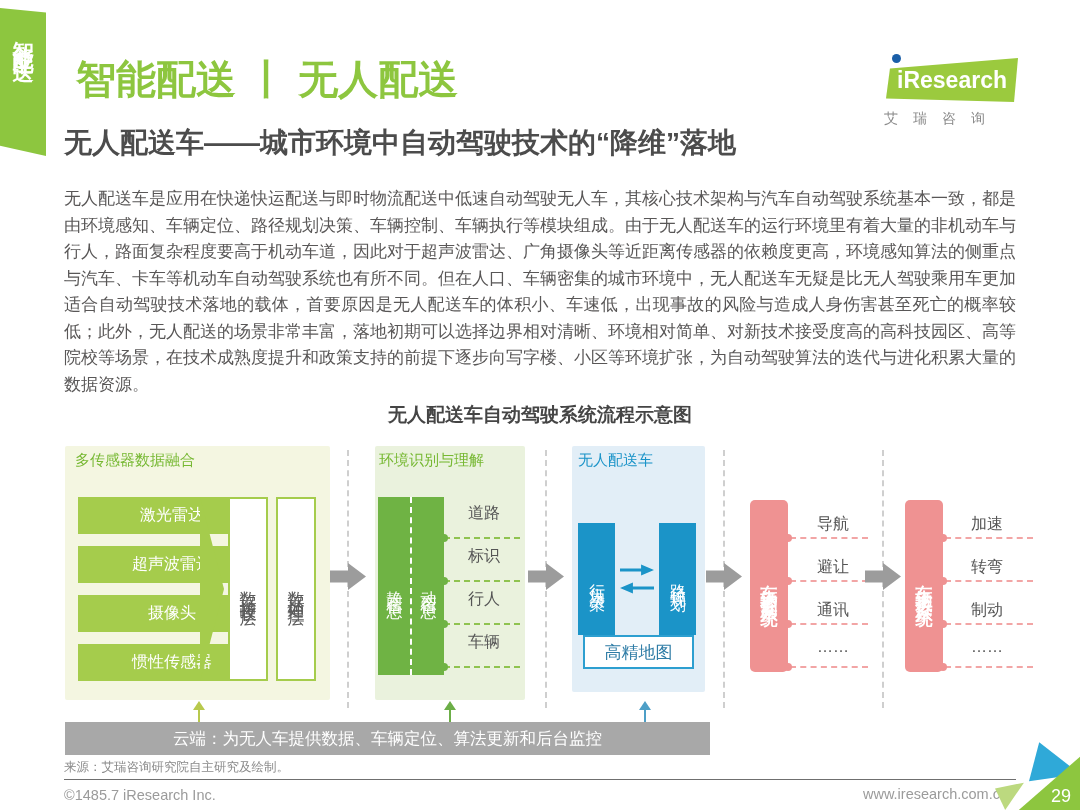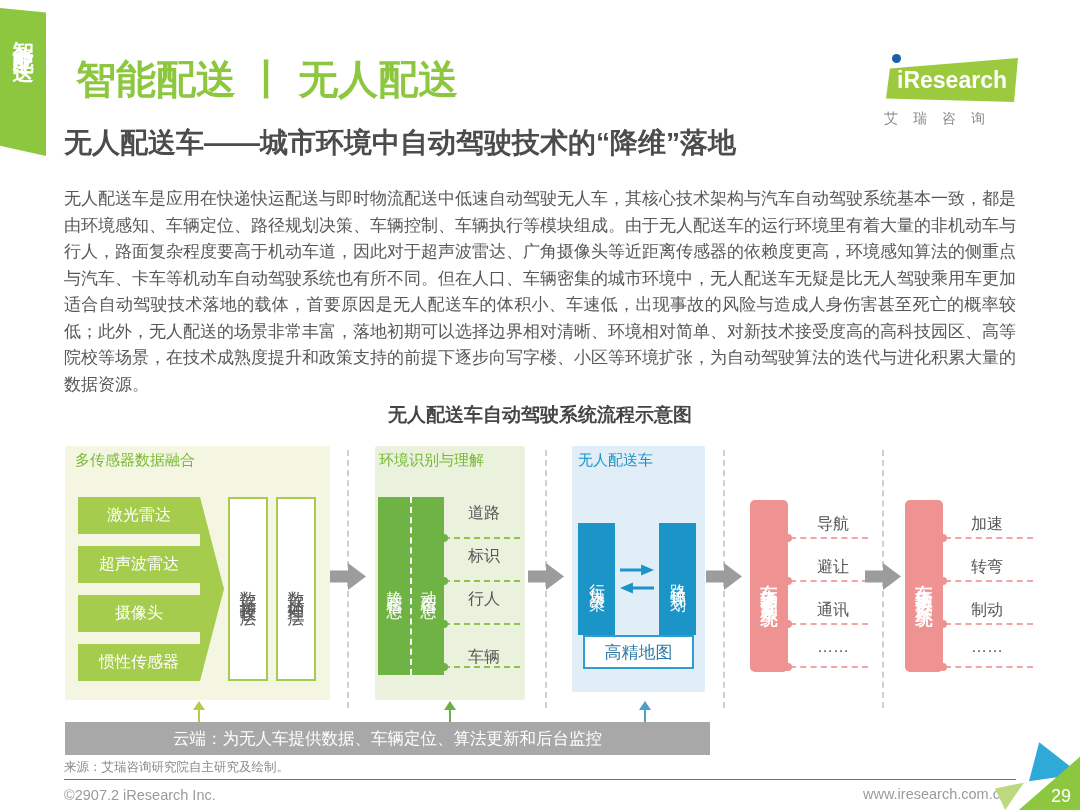--- a/index.html
+++ b/index.html
@@ -33,21 +33,21 @@
 
   
   .panel { position:absolute; border-radius:2px; }
   .panel-sensor     { left:65px;  top:446px; width:265px; height:254px; background:#f4f6e1; }
   .panel-perception { left:375px; top:446px; width:150px; height:254px; background:#eaf2dd; }
   .panel-planning   { left:572px; top:446px; width:133px; height:246px; background:#e2eef7; }
   .panel-header { position:absolute; font-size:15px; font-weight:normal; white-space:nowrap; }
   .ph-green { color:#76b832; } .ph-blue { color:#1a93c8; }
 
   .sensor-box { position:absolute; left:13px; width:122px; height:37px; background:#a5cc4c; color:#fff;
-                font-size:16px; display:flex; align-items:center; justify-content:center; }
+                font-size:16px; display:flex; align-items:center; justify-content:center;padding-left:33px; }
   .fusion-arrow { position:absolute; left:135px; top:51px; width:24px; height:184px; background:#a5cc4c;
                   clip-path:polygon(0 0,100% 50%,0 100%); }
   .layer-box { position:absolute; top:51px; width:40px; height:184px; background:#fff;
                border:2px solid #a5cc4c; box-sizing:border-box;
                display:flex; align-items:center; justify-content:center; }
   .layer-box span { writing-mode:vertical-rl; text-orientation:upright; font-size:17px;
                     color:#5a5a5a; letter-spacing:5px; }
 
   .perc-block { position:absolute; left:3px; top:51px; width:66px; height:178px; background:#6fb344; display:flex; }
   .perc-col { flex:1; display:flex; align-items:center; justify-content:center; }
@@ -147,21 +147,21 @@
       <div class="perc-col first">
         <span>静态信息</span>
       </div>
       <div class="perc-col">
         <span>动态信息</span>
       </div>
     </div>
     <div class="perc-obj" style="top:57px;">道路</div>
     <div class="perc-obj" style="top:100px;">标识</div>
     <div class="perc-obj" style="top:143px;">行人</div>
-    <div class="perc-obj" style="top:201px;">车辆</div>
+    <div class="perc-obj" style="top:186px;">车辆</div>
     <div class="perc-dash" style="top:91px;"></div>
     <div class="perc-dash" style="top:134px;"></div>
     <div class="perc-dash" style="top:177px;"></div>
     <div class="perc-dash" style="top:220px;"></div>
     <div class="perc-dot" style="top:88px;"></div>
     <div class="perc-dot" style="top:131px;"></div>
     <div class="perc-dot" style="top:174px;"></div>
     <div class="perc-dot" style="top:217px;"></div>
   </div>
 
@@ -228,21 +228,21 @@
     <div class="ua-stem"></div>
   </div>
   <div class="up-arrow" style="left:639px; color:#4e9fc7;">
     <div class="ua-head"></div>
     <div class="ua-stem"></div>
   </div>
   <div class="cloud-bar">云端：为无人车提供数据、车辆定位、算法更新和后台监控</div>
 
   <div class="source-note">来源：艾瑞咨询研究院自主研究及绘制。</div>
   <div class="footer-line"></div>
-  <div class="copyright">©2907.2 iResearch Inc.</div>
+  <div class="copyright">©1485.7 iResearch Inc.</div>
   <div class="website">www.iresearch.com.cn</div>
   <div class="corner">
     <div class="corner-blue"></div>
     <div class="corner-green"></div>
     <div class="corner-light"></div>
     <div class="corner-num">29</div>
   </div>
 
 </div>
 

